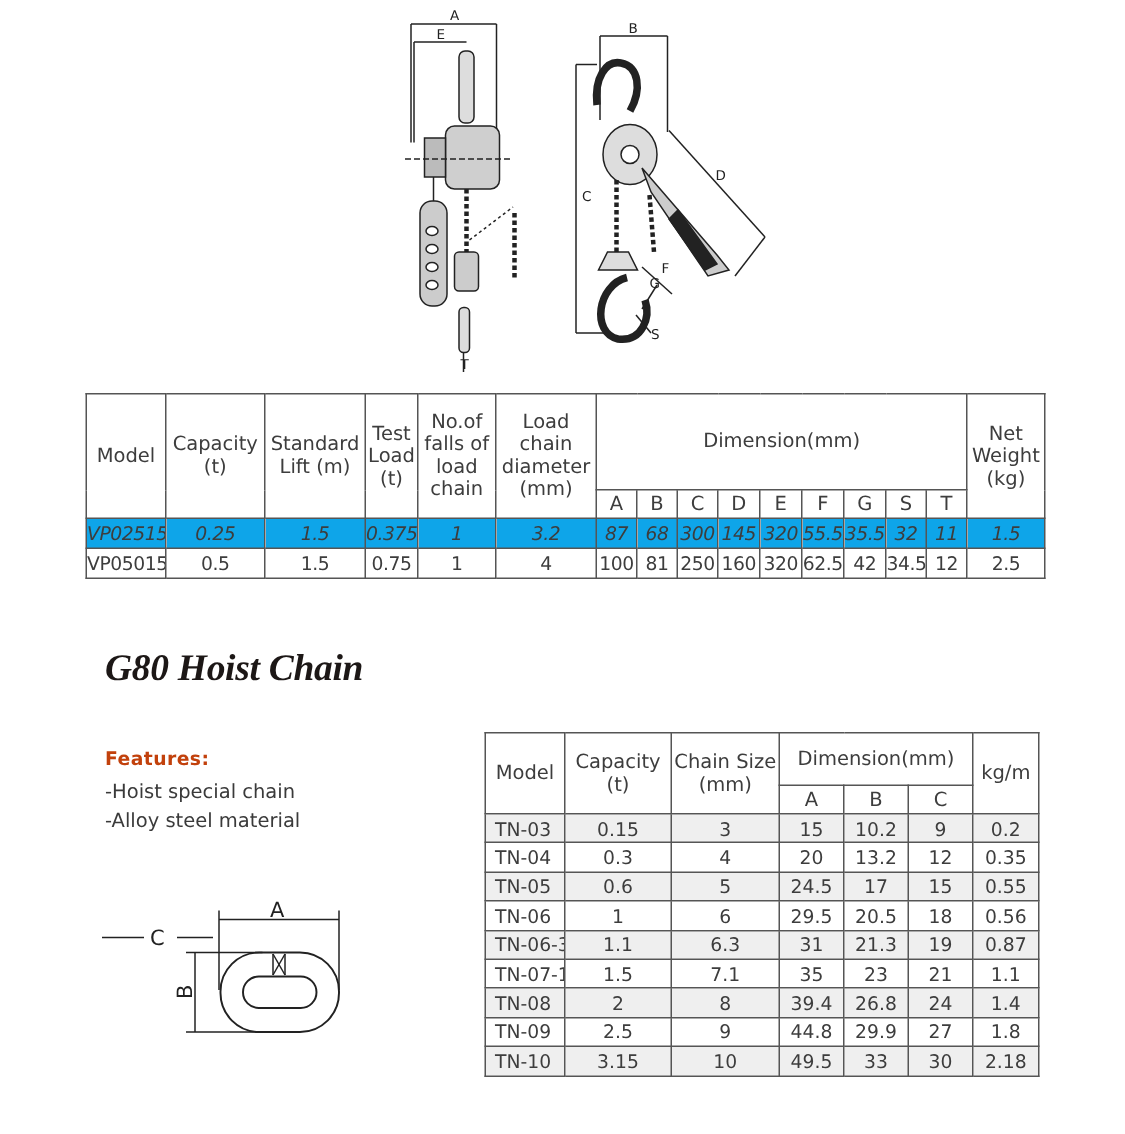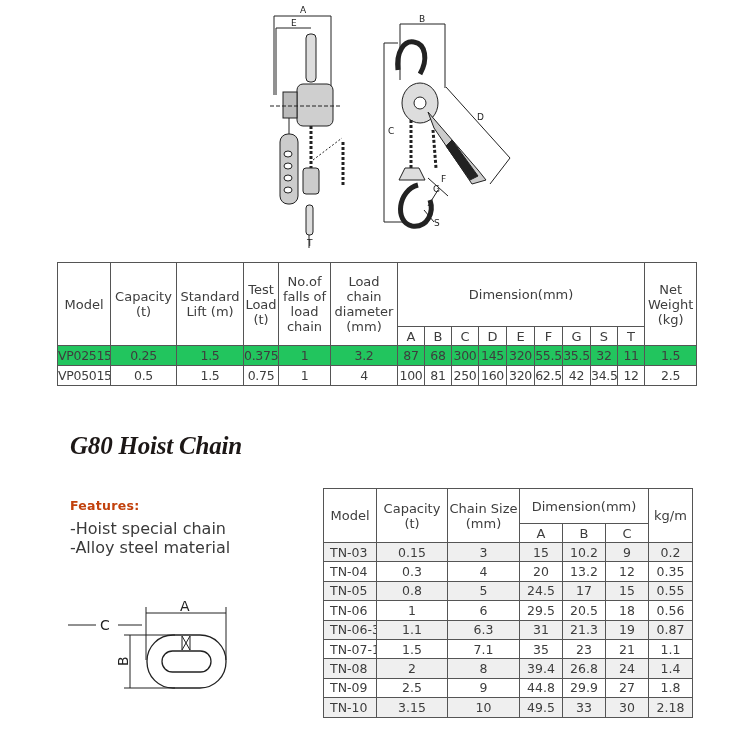--- a/index.html
+++ b/index.html
@@ -22,37 +22,37 @@
       padding: 0;
       color: #3d3d3d;
       overflow: hidden;
       white-space: nowrap;
     }
     .t1 th { font-size: 13px; line-height: 15px; white-space: normal; }
     .t1 .hdr-top { height: 64px; }
     .t1 .hdr-sub { height: 19px; }
     .t1 .hdr-sub th { font-size: 13px; }
     .t1 .row td { height: 19px; font-size: 12.5px; letter-spacing: -0.3px; }
-    .t1 .row.shade td { background: #22c55e; }
+    .t1 .row.shade td { background: #0ea5e9; font-style: italic; }
 
     
     .title {
       left: 70px; top: 432px;
       font-family: Liberation Serif, serif;
       font-weight: bold; font-style: italic;
       font-size: 25px; color: #1c1716; letter-spacing: -0.2px;
     }
     .features-head {
       left: 70px; top: 498px;
       font-weight: bold; font-size: 12.5px; color: #c2410c;
       letter-spacing: 0.3px;
       text-align: center;
     }
     .features-list { left: 70px; top: 520px; margin: 0; padding: 0; list-style: none; }
-    .features-list li { font-size: 16px; line-height: 18.5px; color: #3a3a3a; }
+    .features-list li { font-size: 13px; line-height: 18.5px; color: #3a3a3a; }
 
     
     .t2 { left: 323px; top: 488px; width: 369px; }
     .t2 td, .t2 th {
       border: 1.2px solid #555;
       font-weight: normal;
       text-align: center; vertical-align: middle;
       padding: 0; color: #3d3d3d;
       white-space: nowrap; overflow: hidden;
     }
@@ -301,21 +301,21 @@
     <td>0.3</td>
     <td>4</td>
     <td>20</td>
     <td>13.2</td>
     <td>12</td>
     <td>0.35</td>
   </tr>
 
   <tr class="row shade">
     <td class="model">TN-05</td>
-    <td>0.8</td>
+    <td>0.6</td>
     <td>5</td>
     <td>24.5</td>
     <td>17</td>
     <td>15</td>
     <td>0.55</td>
   </tr>
 
   <tr class="row">
     <td class="model">TN-06</td>
     <td>1</td>

